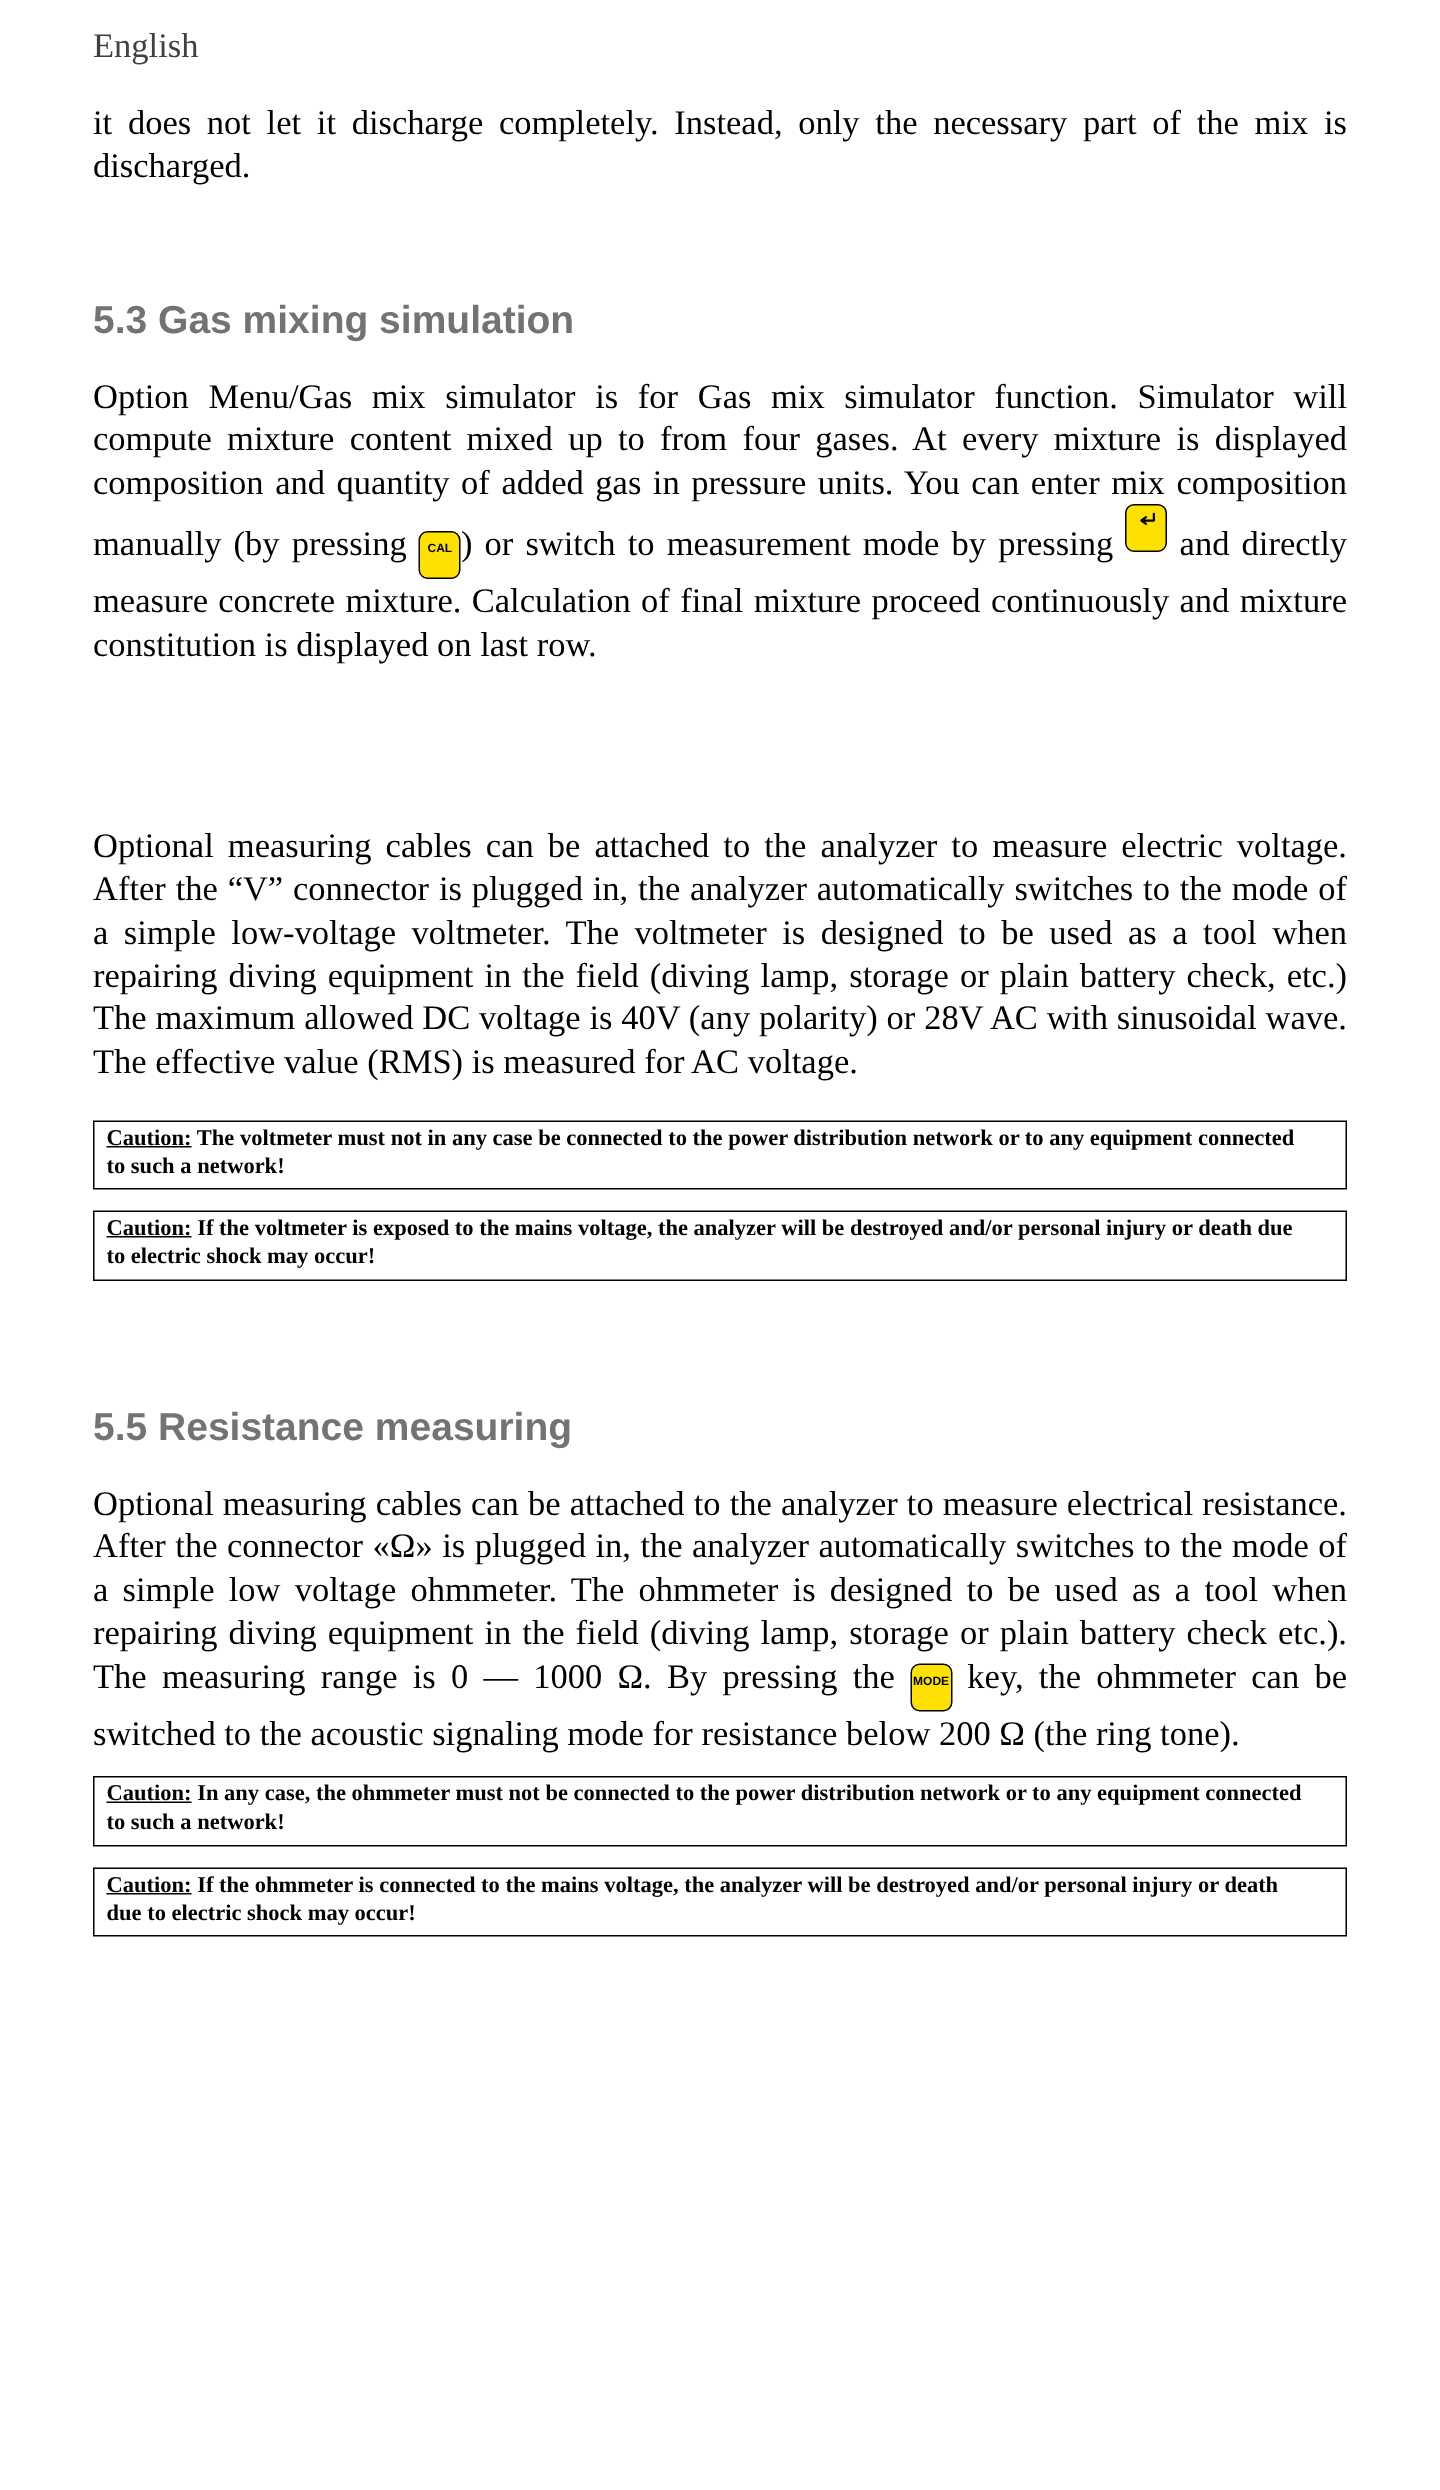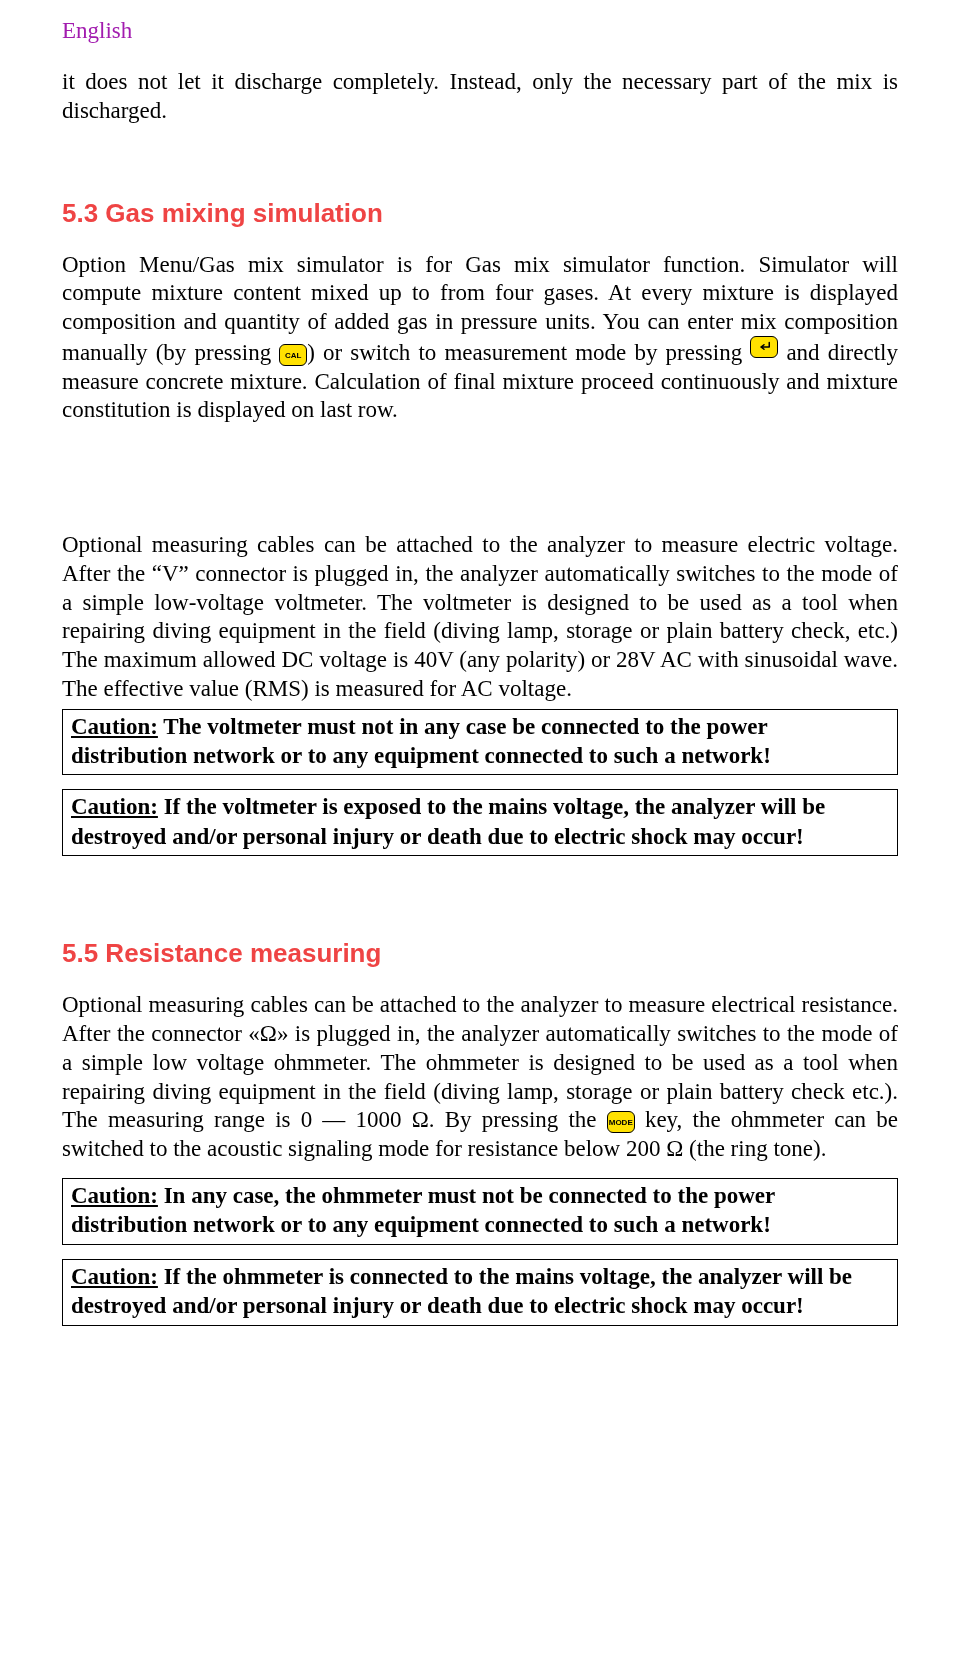--- a/index.html
+++ b/index.html
@@ -13,56 +13,56 @@
   .page {
     width: 960px;
     height: 1660px;
     box-sizing: border-box;
     padding: 18px 62px 0 62px;
     position: relative;
   }
   .header-line {
     font-size: 23px;
     margin-bottom: 24px;
-    color: #a21caf;
+    color: #404040;
   }
   .body-text {
     font-size: 23px;
     line-height: 1.25;
     text-align: justify;
     margin: 0 0 0 0;
   }
   .para-block { margin-bottom: 16px; }
   .section-title {
     font-family: Arial, Helvetica, sans-serif;
-    color: #ef4444;
+    color: #737373;
     font-size: 26px;
     font-weight: 600;
     margin: 0;
   }
   .caution-box {
     border: 1px solid #000;
     padding: 2px 24px 4px 8px;
-    margin: 5px 0 0 0;
-    font-size: 23px;
+    margin: 24px 0 0 0;
+    font-size: 15px;
     line-height: 1.28;
     font-weight: bold;
   }
   .caution-box .lead { text-decoration: underline; }
   .key {
     display: inline-block;
     vertical-align: 1px;
     border: 1.8px solid #000;
     border-radius: 6px;
     background: #ffe100;
     font-family: Arial, Helvetica, sans-serif;
     font-weight: bold;
     font-size: 8px;
     width: 28px;
-    height: 22px;
+    height: 32px;
     line-height: 21px;
     text-align: center;
     box-sizing: border-box;
     position: relative;
     top: -1px;
   }
   .key svg { width: 18px; height: 14px; display:block; margin: 3px auto 0 auto; }
   .footer {
     position: absolute;
     bottom: 40px;

